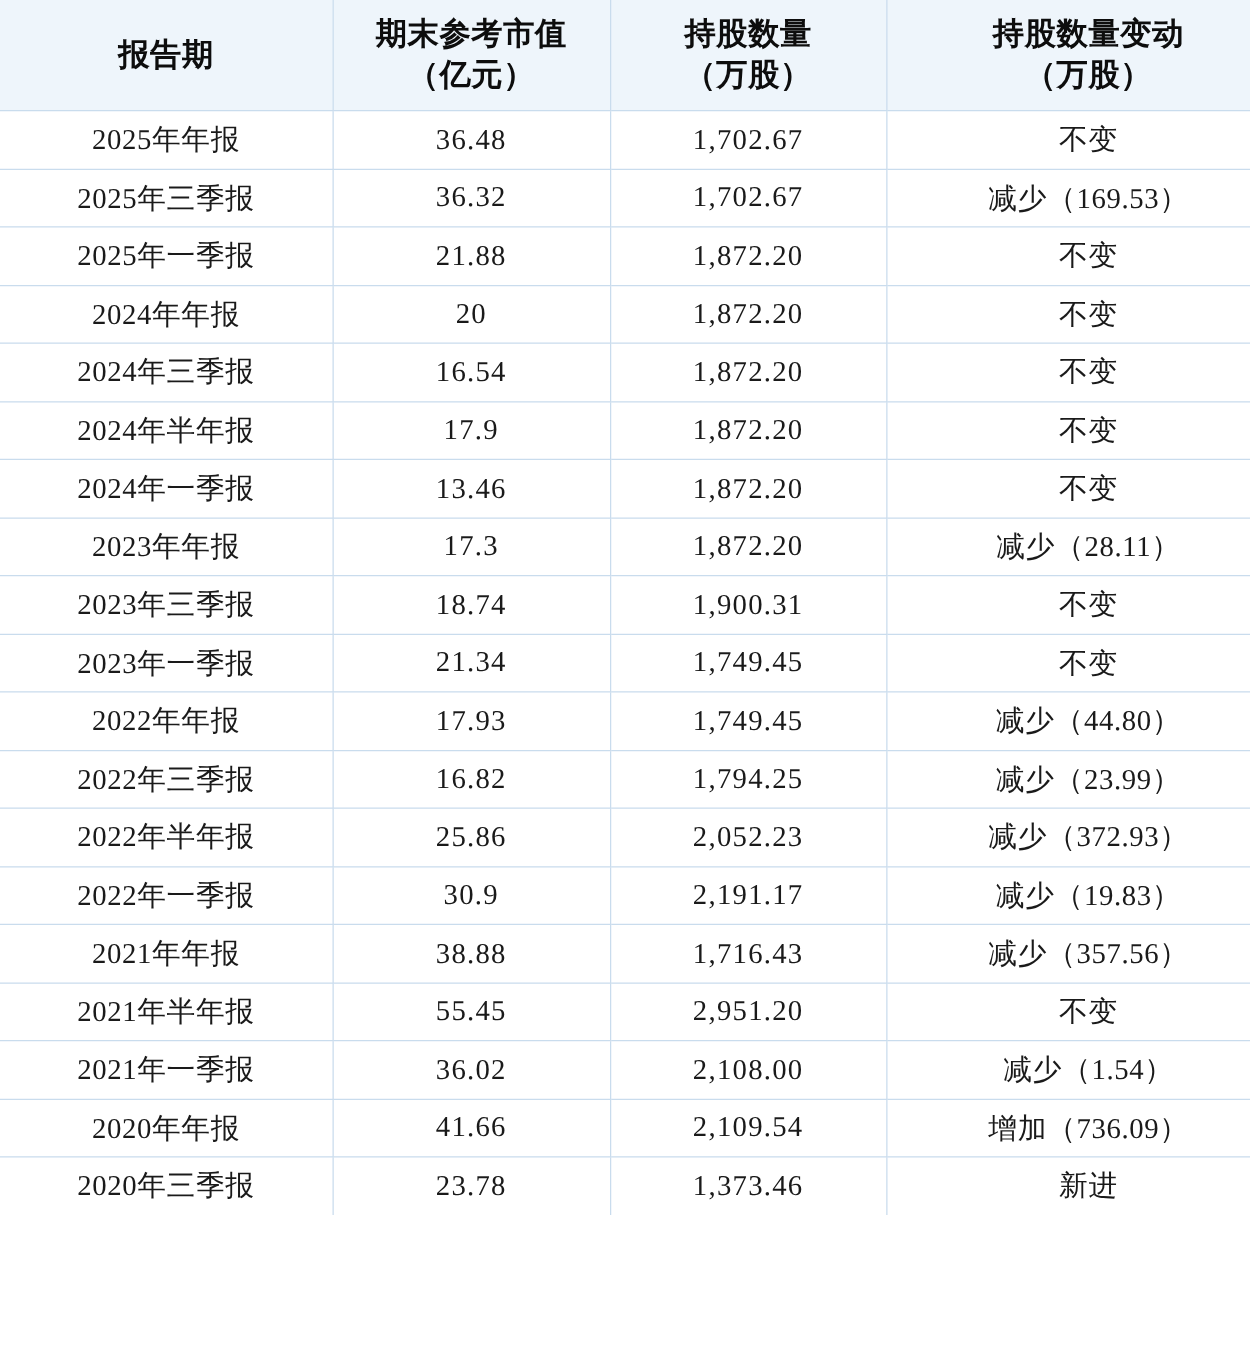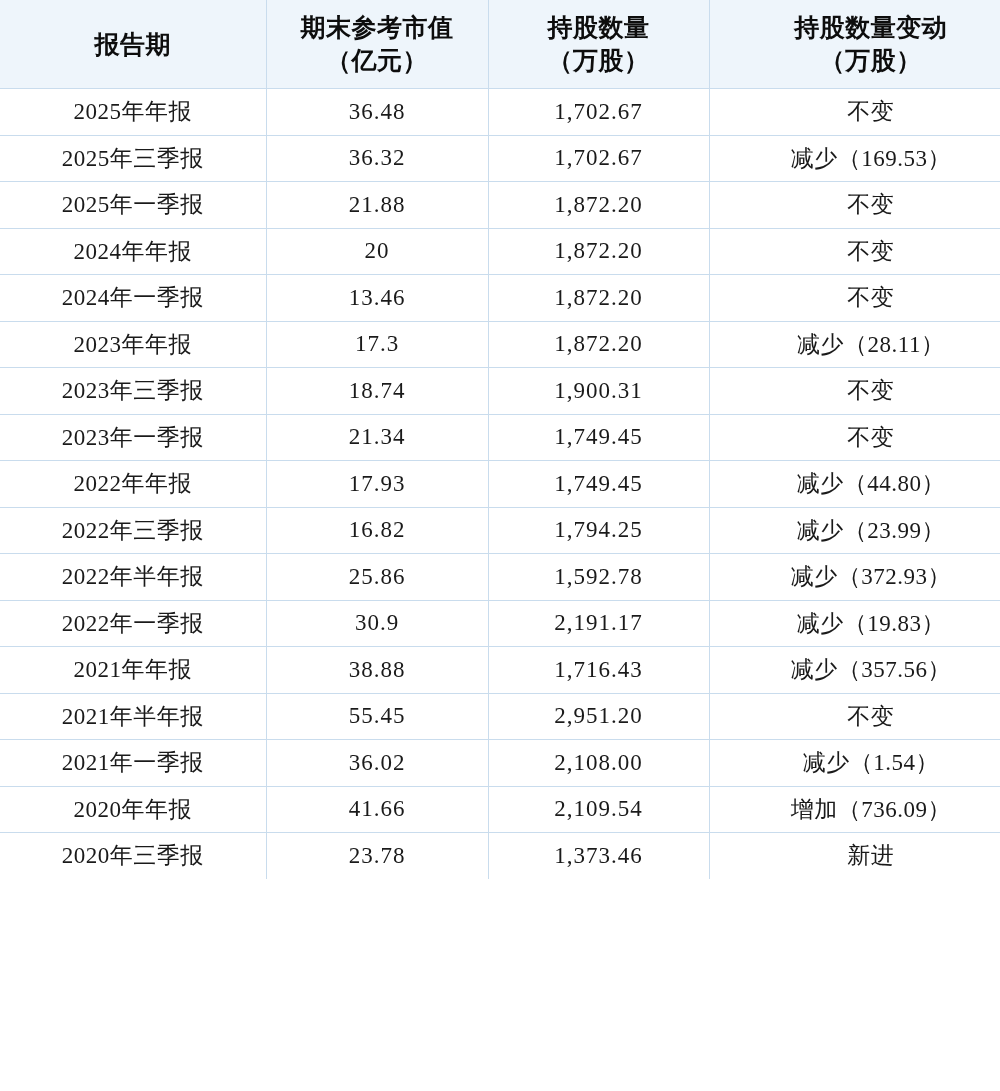--- a/index.html
+++ b/index.html
@@ -123,20 +123,32 @@
         <td class="num">1,872.20</td>
         <td>不变</td>
       </tr>
       <tr>
         <td>2024年年报</td>
         <td class="num">20</td>
         <td class="num">1,872.20</td>
         <td>不变</td>
       </tr>
       <tr>
+        <td>2024年三季报</td>
+        <td class="num">16.54</td>
+        <td class="num">1,872.20</td>
+        <td>不变</td>
+      </tr>
+      <tr>
+        <td>2024年半年报</td>
+        <td class="num">17.9</td>
+        <td class="num">1,872.20</td>
+        <td>不变</td>
+      </tr>
+      <tr>
         <td>2024年一季报</td>
         <td class="num">13.46</td>
         <td class="num">1,872.20</td>
         <td>不变</td>
       </tr>
       <tr>
         <td>2023年年报</td>
         <td class="num">17.3</td>
         <td class="num">1,872.20</td>
         <td>减少（28.11）</td>
@@ -161,21 +173,21 @@
       </tr>
       <tr>
         <td>2022年三季报</td>
         <td class="num">16.82</td>
         <td class="num">1,794.25</td>
         <td>减少（23.99）</td>
       </tr>
       <tr>
         <td>2022年半年报</td>
         <td class="num">25.86</td>
-        <td class="num">1,592.78</td>
+        <td class="num">2,052.23</td>
         <td>减少（372.93）</td>
       </tr>
       <tr>
         <td>2022年一季报</td>
         <td class="num">30.9</td>
         <td class="num">2,191.17</td>
         <td>减少（19.83）</td>
       </tr>
       <tr>
         <td>2021年年报</td>

